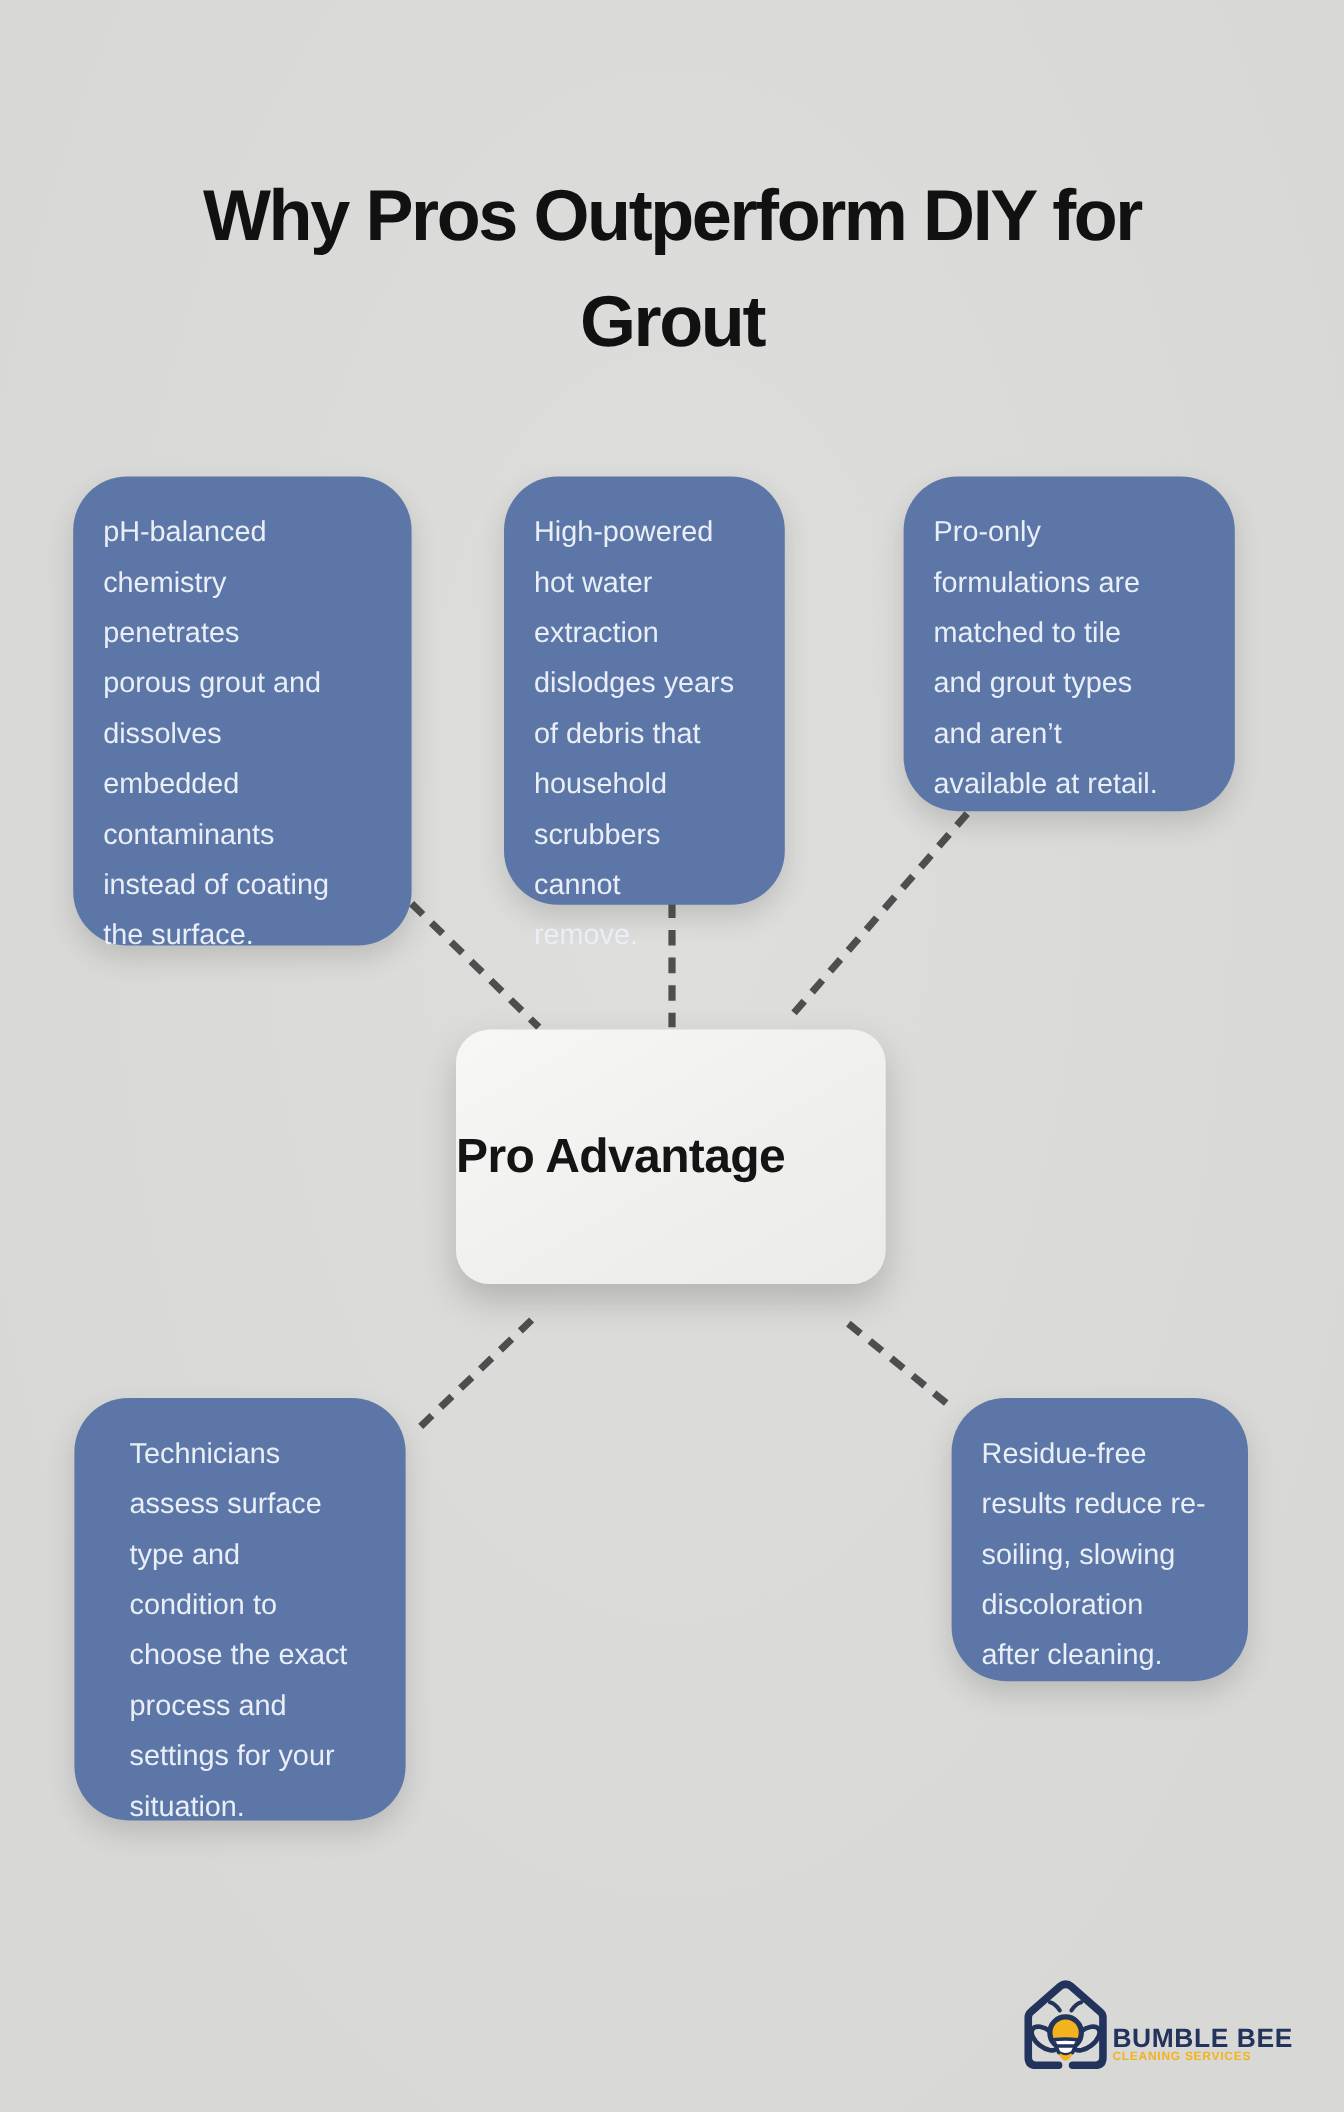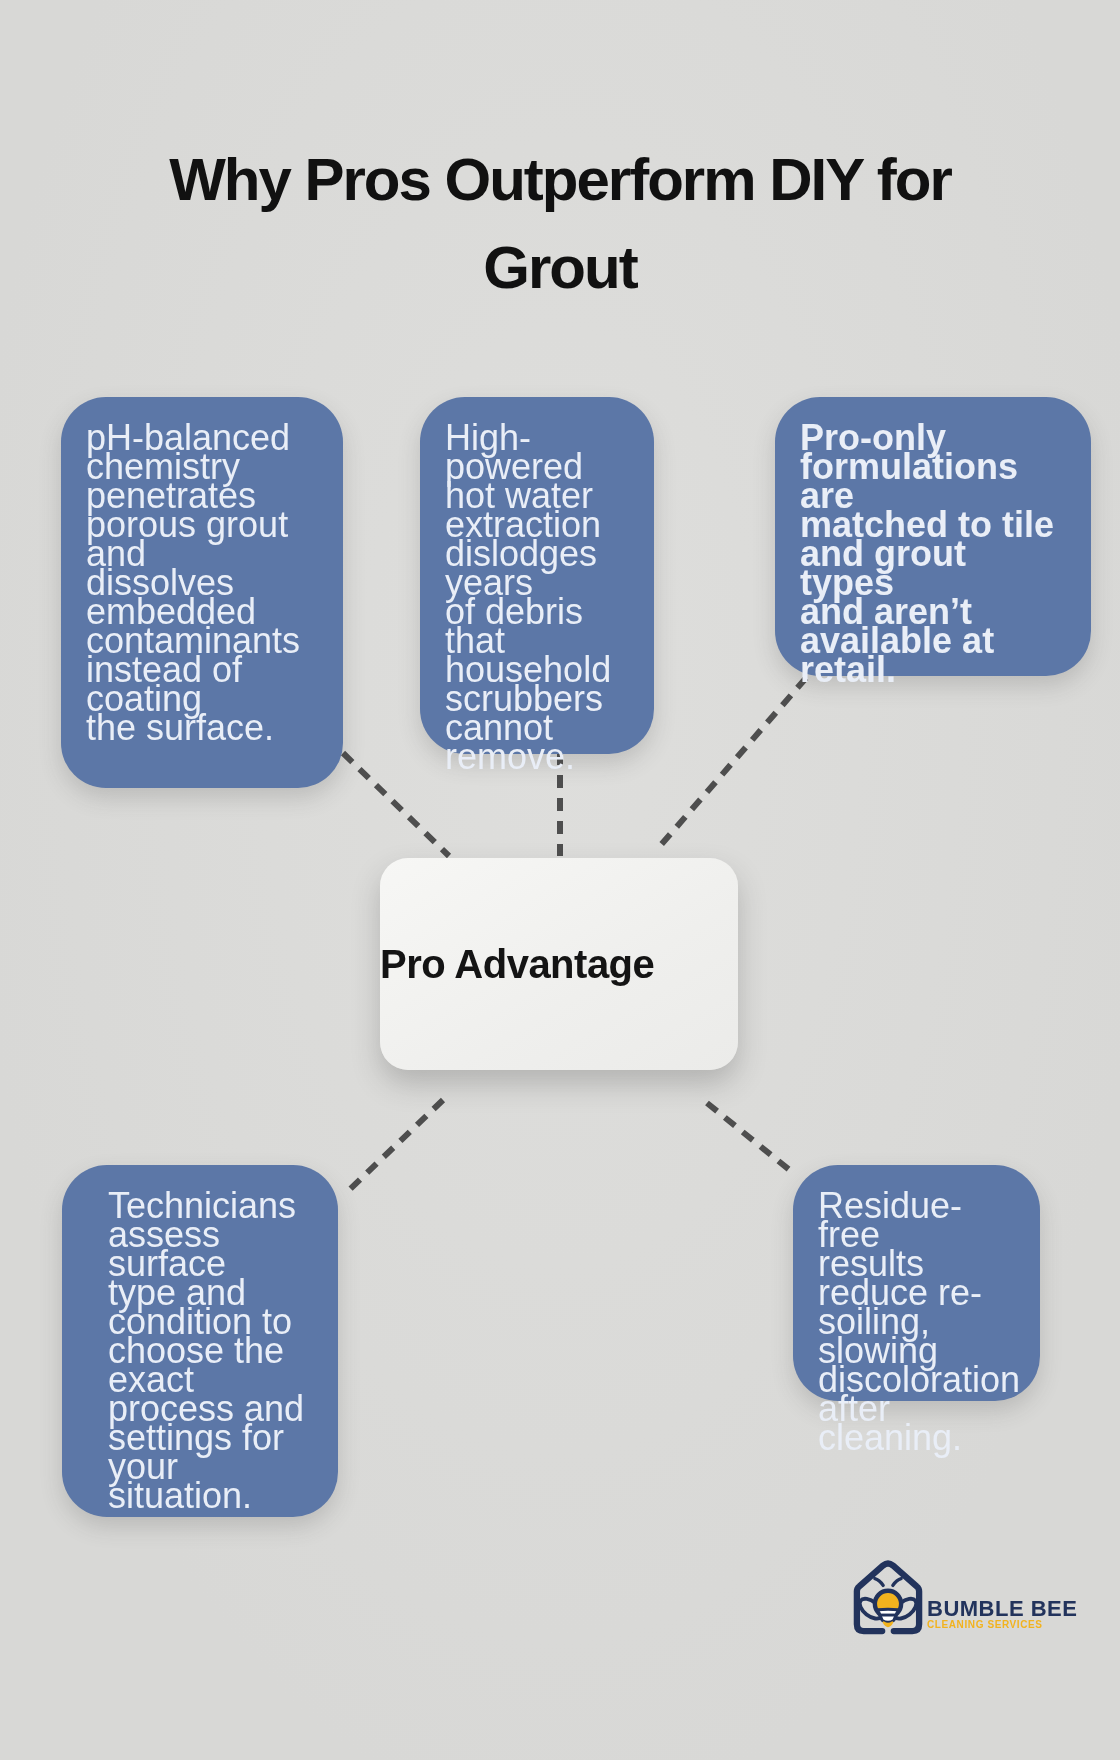--- a/index.html
+++ b/index.html
@@ -24,45 +24,45 @@
     letter-spacing:-2px;
     color:#111111;
     white-space:pre-line;
   }
   .card{
     position:absolute;
     background:#5c77a7;
     border-radius:45px;
     box-shadow:0 10px 22px rgba(70,70,70,0.20);
     color:#e9eef7;
-    font-size:36px;
-    line-height:29px;
+    font-size:24px;
+    line-height:42px;
     padding:26px 25px;
     box-sizing:border-box;
     white-space:pre-line;
   }
   .card-top-left   {left:61px;  top:397px;  width:282px; height:391px;}
   .card-top-middle {left:420px; top:397px;  width:234px; height:357px;}
-  .card-top-right  {left:775px; top:397px;  width:316px; height:279px;font-weight:bold;}
+  .card-top-right  {left:753px; top:397px;  width:276px; height:279px;}
   .card-bottom-left{left:62px;  top:1165px; width:276px; height:352px;padding-left:46px;}
   .card-bottom-right{left:793px;top:1165px; width:247px; height:236px;}
   .center-node{
     position:absolute;
     left:380px;top:858px;width:358px;height:212px;
     background:linear-gradient(150deg,#f7f7f5 0%,#efefed 60%,#ebebe9 100%);
     border-radius:28px;
     box-shadow:0 14px 28px rgba(60,60,60,0.25);
     display:flex;align-items:center;
   }
   .center-node span{
     font-size:40px;font-weight:700;color:#141414;letter-spacing:-0.5px;
   }
   svg.connectors{position:absolute;left:0;top:0;width:1120px;height:1760px;}
   .logo{
-    position:absolute;left:853px;top:1556px;width:210px;height:90px;
+    position:absolute;left:853px;top:1646px;width:210px;height:90px;
   }
   .logo-icon{position:absolute;left:0;top:4px;}
   .brand-name{
     position:absolute;left:74px;top:40px;
     font-size:22px;font-weight:800;color:#22335c;letter-spacing:0.5px;
     white-space:nowrap;
   }
   .brand-tagline{
     position:absolute;left:74px;top:63px;
     font-size:10px;font-weight:700;color:#f2b31e;letter-spacing:0.6px;

